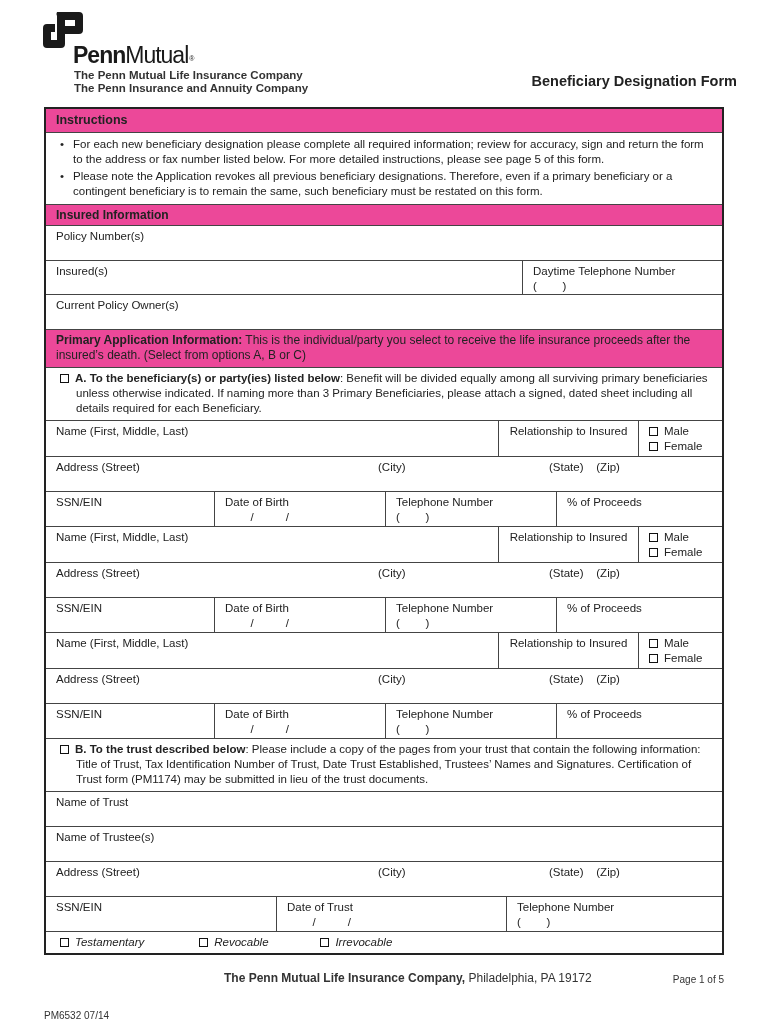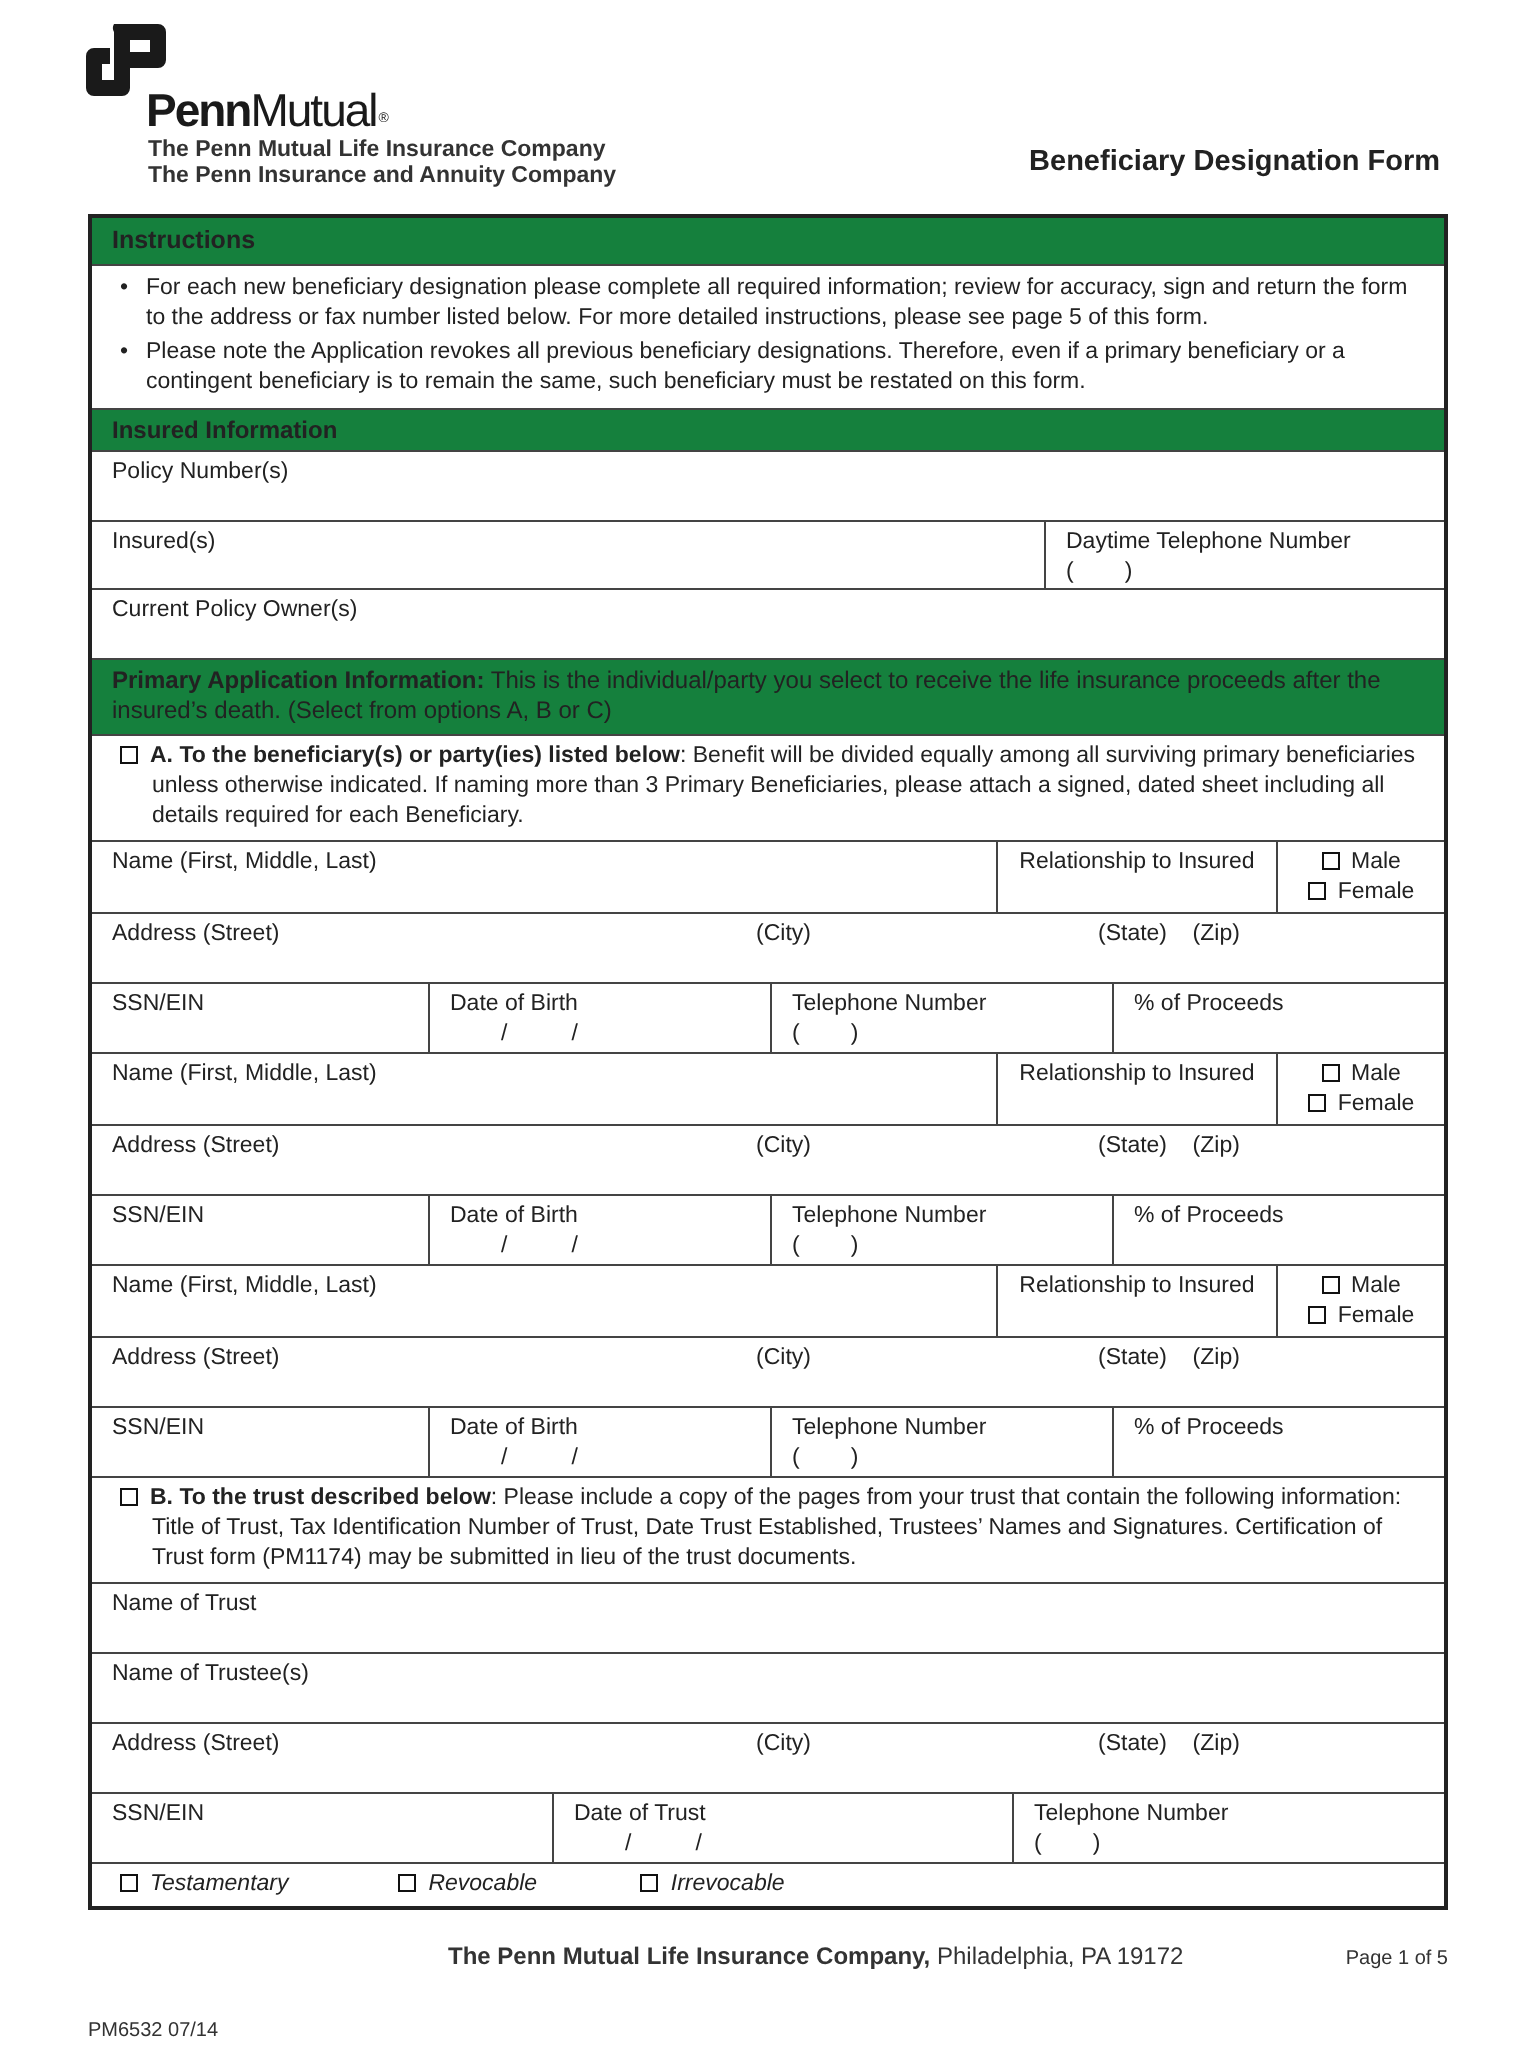--- a/index.html
+++ b/index.html
@@ -6,40 +6,40 @@
   html, body { width: 770px; height: 1024px; background: #ffffff; }
   body { font-family: "Liberation Sans", sans-serif; color: #222; position: relative; overflow: hidden; }
 
   .logo { position: absolute; left: 43px; top: 12px; }
   .logo-mark { position: absolute; left: 0; top: 0; width: 40px; height: 40px; }
   .logo-word { position: absolute; left: 30px; top: 30px; font-size: 23px; letter-spacing: -1px; color: #1a1a1a; white-space: nowrap; }
   .logo-word b { font-weight: bold; }
   .logo-word .mut { font-weight: normal; }
   .logo-word .reg { font-size: 7px; vertical-align: 2px; margin-left: 1px; }
   .company-lines { position: absolute; left: 74px; top: 69px; font-size: 11.5px; font-weight: bold; line-height: 13px; color: #333; white-space: nowrap; }
-  .form-title { position: absolute; right: 50px; top: 73px; font-size: 14.5px; font-weight: bold; color: #222; }
+  .form-title { position: absolute; right: 33px; top: 73px; font-size: 14.5px; font-weight: bold; color: #222; }
 
   .form { position: absolute; left: 44px; top: 107px; width: 680px; border: 2px solid #222; }
-  .hdr { background: #15803d; font-size: 12px; padding: 3px 10px; border-bottom: 1px solid #444; }
+  .hdr { background: #ec4899; font-size: 12px; padding: 3px 10px; border-bottom: 1px solid #444; }
   .hdr.big { font-size: 12.5px; font-weight: bold; padding: 4px 10px 5px; }
   .hdr b { font-weight: bold; }
   .instr { padding: 4px 10px 3px 14px; font-size: 11.5px; line-height: 14.5px; border-bottom: 1px solid #444; }
   .instr li { list-style: none; position: relative; padding-left: 13px; margin-bottom: 3px; }
   .instr li::before { content: "\2022"; position: absolute; left: 0; top: 0; }
 
   .row { display: flex; border-bottom: 1px solid #444; font-size: 11.5px; }
   .row:last-child { border-bottom: none; }
   .cell { padding: 3px 10px; position: relative; line-height: 15px; }
   .cell + .cell { border-left: 1px solid #444; }
   .grow { flex: 1; }
   .sub { display: block; white-space: pre; }
   .opt { padding: 3px 10px 4px 14px; font-size: 11.5px; line-height: 15px; border-bottom: 1px solid #444; }
   .opt .txt { padding-left: 16px; text-indent: -16px; display: block; }
   .cb { display: inline-block; width: 9px; height: 9px; border: 1px solid #111; margin-right: 6px; vertical-align: -1px; }
-  .gender { line-height: 15px; text-align: center; }
+  .gender { line-height: 15px; }
   .addr-line { display: flex; }
   .addr-line span { display: inline-block; }
 
   .footer { position: absolute; top: 971px; left: 44px; width: 680px; font-size: 10px; color: #333; }
   .footer .code { position: absolute; left: 0; top: 3px; margin-top: 36px; }
   .footer .center { position: absolute; left: 180px; top: 0; font-size: 12px; }
   .footer .center b { font-weight: bold; }
   .footer .page { position: absolute; right: 0; top: 3px; }
 </style>
 </head>

